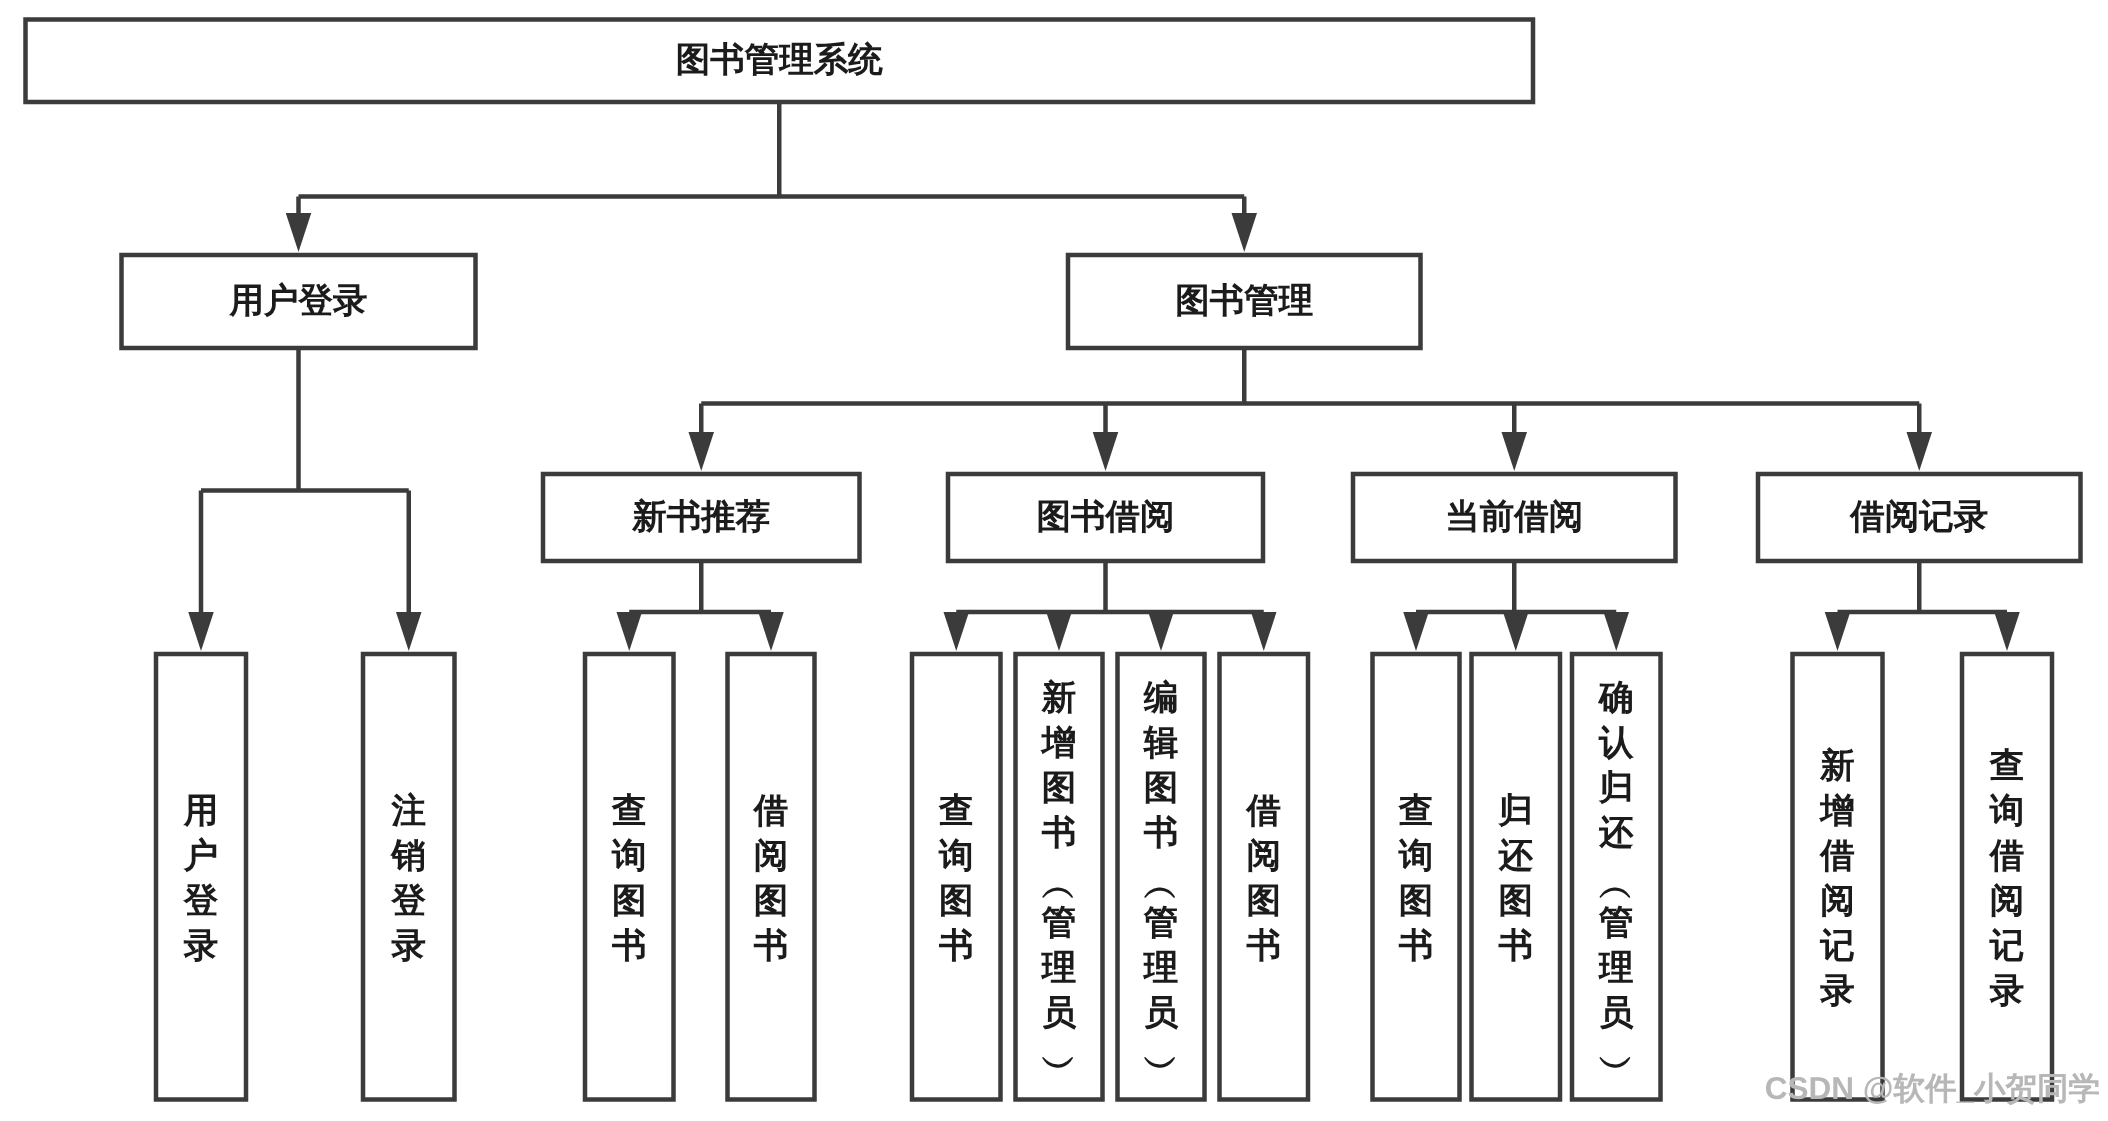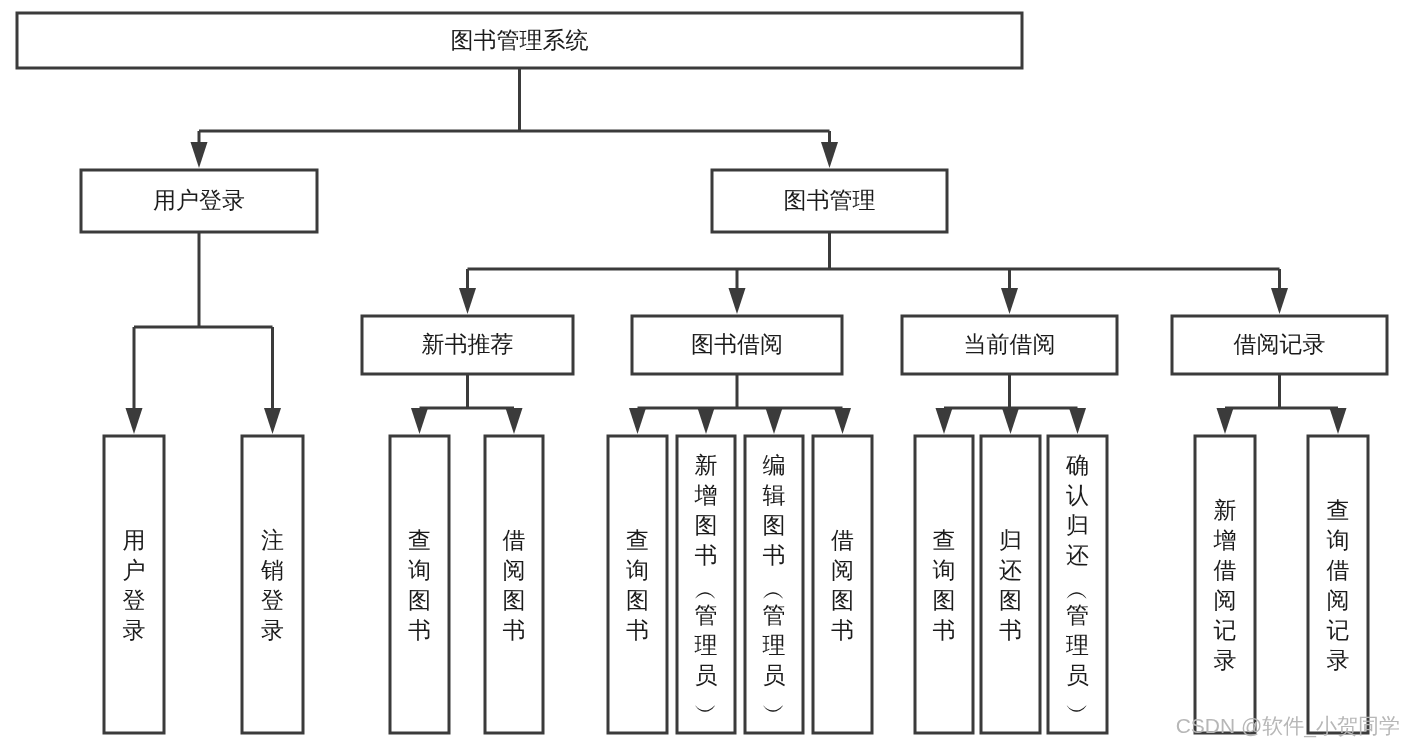--- a/index.html
+++ b/index.html
@@ -14,20 +14,21 @@
     font-family: "Liberation Sans", "DejaVu Sans", sans-serif;
     overflow: hidden;
     position: relative;
   }
   #diagram-root {
     position: absolute;
     left: 0;
     top: 0;
     width: 1405px;
     height: 542px;
+    font-weight: bold;
   }
   svg.diagram-canvas {
     display: block;
     width: 1405px;
     height: 747px;
   }
   .node-box {
     fill: #ffffff;
     stroke: #3b3b3b;
     stroke-width: 3;

